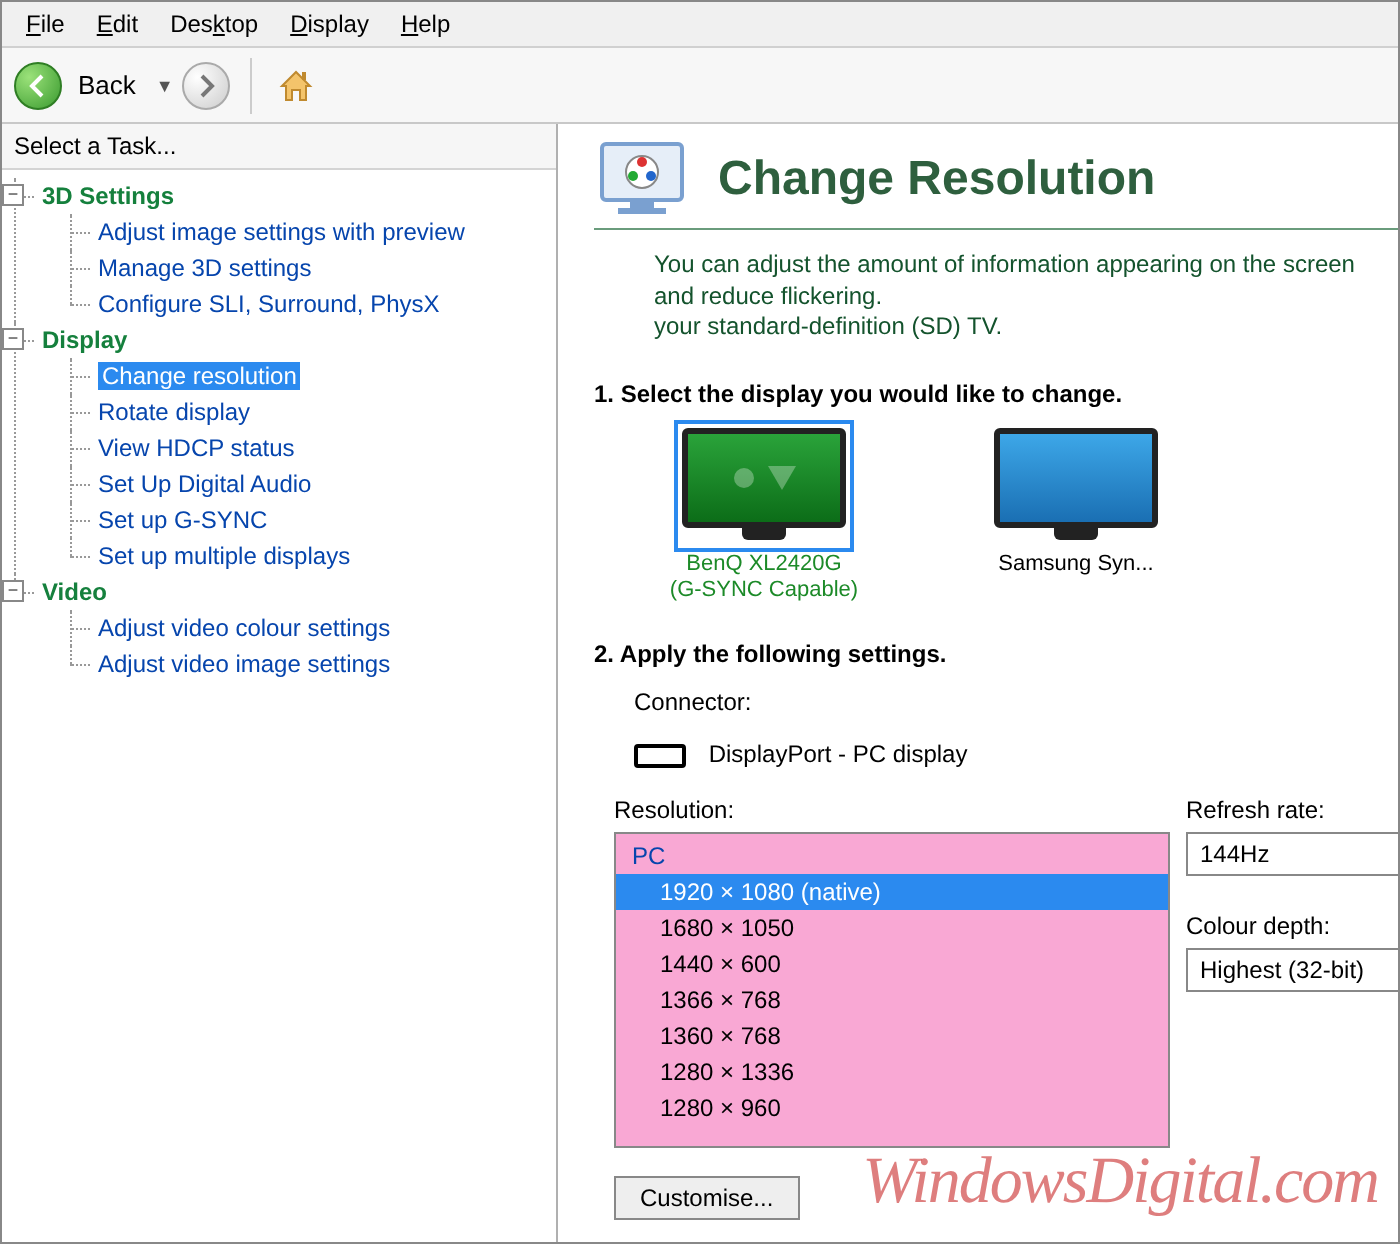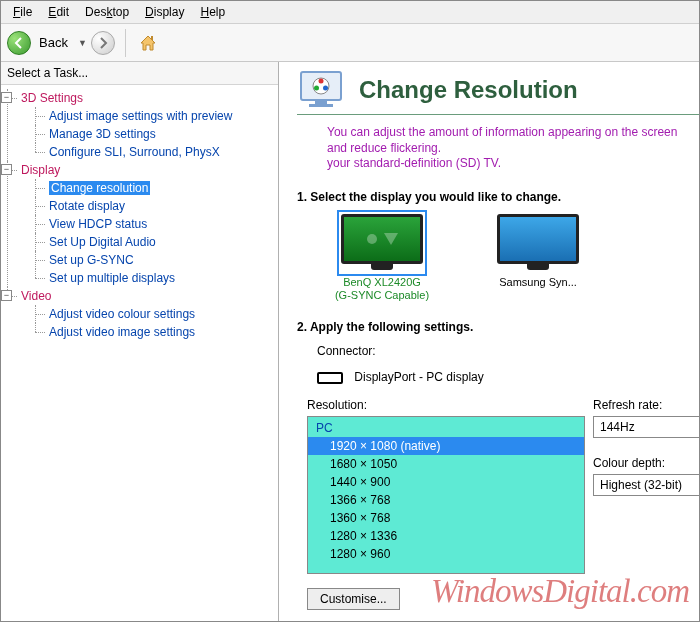--- a/index.html
+++ b/index.html
@@ -86,36 +86,36 @@
     content:""; position:absolute; left:0; top:0; bottom:0;
     border-left:1px dotted #999;
   }
   .tree > ul > li::after { top:0; }
   .tree li:last-child::after { height:9px; }
   .expander {
     position:absolute; left:-6px; top:3px; width:11px; height:11px;
     background:#fff; border:1px solid #888; font-size:9px; line-height:9px;
     text-align:center; color:#444; z-index:2;
   }
-  .tree .cat { color:#be185d; }
+  .tree .cat { color:#15803d;font-weight:bold; }
   .tree .link { color:#0645ad; cursor:default; }
   .tree .link.sel { background:#2b8aef; color:#fff; padding:0 2px; }
   
   .panel {
     flex:1;
     padding: 8px 0 10px 18px;
     overflow: hidden;
     position:relative;
   }
   .title-row { display:flex; align-items:center; gap:14px; margin-bottom:4px; }
   .title-icon { width:48px; height:40px; display:flex; align-items:center; justify-content:center; }
   .title-icon svg { width:48px; height:40px; }
   h1 { font-size:24px; font-weight:600; color:#2e5f3e; margin:0; font-family:"Segoe UI",sans-serif; }
   .titlerule { border:0; border-top:1px solid #6a9c7c; margin:2px 0 10px 0; }
-  .intro { font-size:12px; color:#a21caf; margin-left:30px; line-height:1.3; }
+  .intro { font-size:12px; color:#14532d; margin-left:30px; line-height:1.3; }
   .step-hdr { font-weight:bold; font-size:12px; margin:18px 0 10px 0; }
   .monitors { display:flex; gap:46px; margin-left:30px; }
   .mon { text-align:center; font-size:11px; width:110px; }
   .mon-box { width:82px; height:58px; margin:0 auto 4px; position:relative; }
   .mon-box.selected { outline:2px solid #2b8aef; outline-offset:2px; }
   .mon-screen { width:82px; height:50px; border:3px solid #222; border-radius:3px; background:linear-gradient(#2aa33a,#0c6d18); display:flex; align-items:center; justify-content:center; }
   .mon-screen.blue { background:linear-gradient(#3da7e8,#1a6fb3); }
   .mon-stand { width:22px; height:6px; background:#222; margin:0 auto; border-radius:0 0 3px 3px;}
   .mon-label { color:#1c8a28; line-height:1.2; }
   .mon-label.normal { color:#000; }
@@ -123,21 +123,21 @@
   .conn-icon {
     display:inline-block; width:26px; height:12px; border:2px solid #000;
     border-radius:2px; margin-right:8px; vertical-align:middle;
     background:#fff;
   }
   .settings-row { display:flex; gap:30px; margin-left:10px; margin-top:14px; }
   .res-col { width:256px; }
   .small-label { font-size:12px; margin-bottom:4px; }
   .listbox {
     border:1px solid #888; height:158px; width:278px;
-    overflow-y:scroll; background:#5eead4; font-size:12px;
+    overflow-y:scroll; background:#f9a8d4; font-size:12px;
     padding:2px 0;
   }
   .listbox .grp { color:#0645ad; padding:2px 8px; font-weight:normal; }
   .listbox .opt { padding:2px 8px 2px 22px; }
   .listbox .opt.sel { background:#2b8aef; color:#fff; }
   .right-col { width:120px; }
   .combo {
     width:120px; height:22px; border:1px solid #888; background:#fff;
     display:flex; align-items:center; justify-content:space-between;
     padding:0 4px 0 6px; font-size:12px;
@@ -283,21 +283,21 @@
       </div>
     </div>
 
     <div class="settings-row">
       <div class="res-col">
         <div class="small-label">Resolution:</div>
         <div class="listbox">
           <div class="grp">PC</div>
           <div class="opt sel">1920 × 1080 (native)</div>
           <div class="opt">1680 × 1050</div>
-          <div class="opt">1440 × 900</div>
+          <div class="opt">1440 × 600</div>
           <div class="opt">1366 × 768</div>
           <div class="opt">1360 × 768</div>
           <div class="opt">1280 × 1336</div>
           <div class="opt">1280 × 960</div>
         </div>
       </div>
       <div class="right-col">
         <div class="small-label">Refresh rate:</div>
         <div class="combo">
           <span>144Hz</span>

